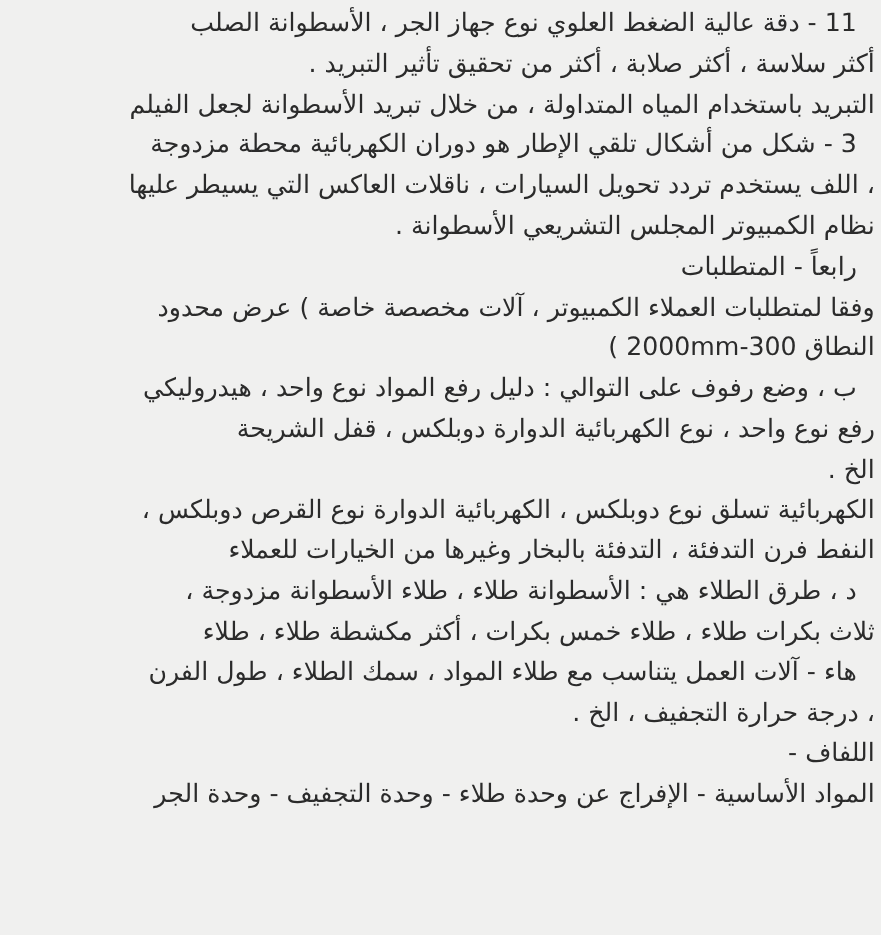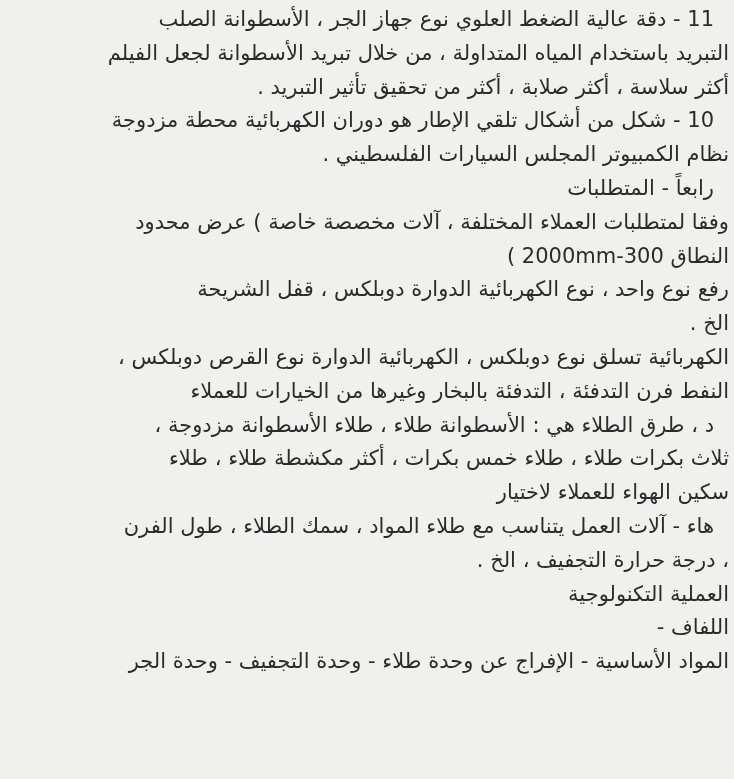--- a/index.html
+++ b/index.html
@@ -32,32 +32,32 @@
   .line.indent {
     padding-right: 15px;
   }
 </style>
 </head>
 <body style="background: rgb(240, 240, 239);">
 
 <div class="doc" dir="rtl" style="color: rgb(43, 43, 43);">
 
 <div class="line indent">11 - دقة عالية الضغط العلوي نوع جهاز الجر ، الأسطوانة الصلب</div>
+    <div class="line">أكثر سلاسة ، أكثر صلابة ، أكثر من تحقيق تأثير التبريد .</div>
     <div class="line">التبريد باستخدام المياه المتداولة ، من خلال تبريد الأسطوانة لجعل الفيلم</div>
-    <div class="line">أكثر سلاسة ، أكثر صلابة ، أكثر من تحقيق تأثير التبريد .</div>
-    <div class="line indent">10 - شكل من أشكال تلقي الإطار هو دوران الكهربائية محطة مزدوجة</div>
-    <div class="line">نظام الكمبيوتر المجلس السيارات الفلسطيني .</div>
+    <div class="line indent">3 - شكل من أشكال تلقي الإطار هو دوران الكهربائية محطة مزدوجة</div>
+    <div class="line">، اللف يستخدم تردد تحويل السيارات ، ناقلات العاكس التي يسيطر عليها</div>
+    <div class="line">نظام الكمبيوتر المجلس التشريعي الأسطوانة .</div>
     <div class="line indent">رابعاً - المتطلبات</div>
-    <div class="line">وفقا لمتطلبات العملاء المختلفة ، آلات مخصصة خاصة ) عرض محدود</div>
+    <div class="line">وفقا لمتطلبات العملاء الكمبيوتر ، آلات مخصصة خاصة ) عرض محدود</div>
     <div class="line">النطاق 300‐2000mm )</div>
+    <div class="line indent">ب ، وضع رفوف على التوالي : دليل رفع المواد نوع واحد ، هيدروليكي</div>
     <div class="line">رفع نوع واحد ، نوع الكهربائية الدوارة دوبلكس ، قفل الشريحة</div>
     <div class="line">الخ .</div>
     <div class="line">الكهربائية تسلق نوع دوبلكس ، الكهربائية الدوارة نوع القرص دوبلكس ،</div>
     <div class="line">النفط فرن التدفئة ، التدفئة بالبخار وغيرها من الخيارات للعملاء</div>
     <div class="line indent">د ، طرق الطلاء هي : الأسطوانة طلاء ، طلاء الأسطوانة مزدوجة ،</div>
     <div class="line">ثلاث بكرات طلاء ، طلاء خمس بكرات ، أكثر مكشطة طلاء ، طلاء</div>
-    <div class="line">سكين الهواء للعملاء لاختيار</div>
     <div class="line indent">هاء - آلات العمل يتناسب مع طلاء المواد ، سمك الطلاء ، طول الفرن</div>
     <div class="line">، درجة حرارة التجفيف ، الخ .</div>
-    <div class="line">العملية التكنولوجية</div>
     <div class="line">اللفاف -</div>
     <div class="line">المواد الأساسية - الإفراج عن وحدة طلاء - وحدة التجفيف - وحدة الجر</div>
   </div>
 
 </body></html>

